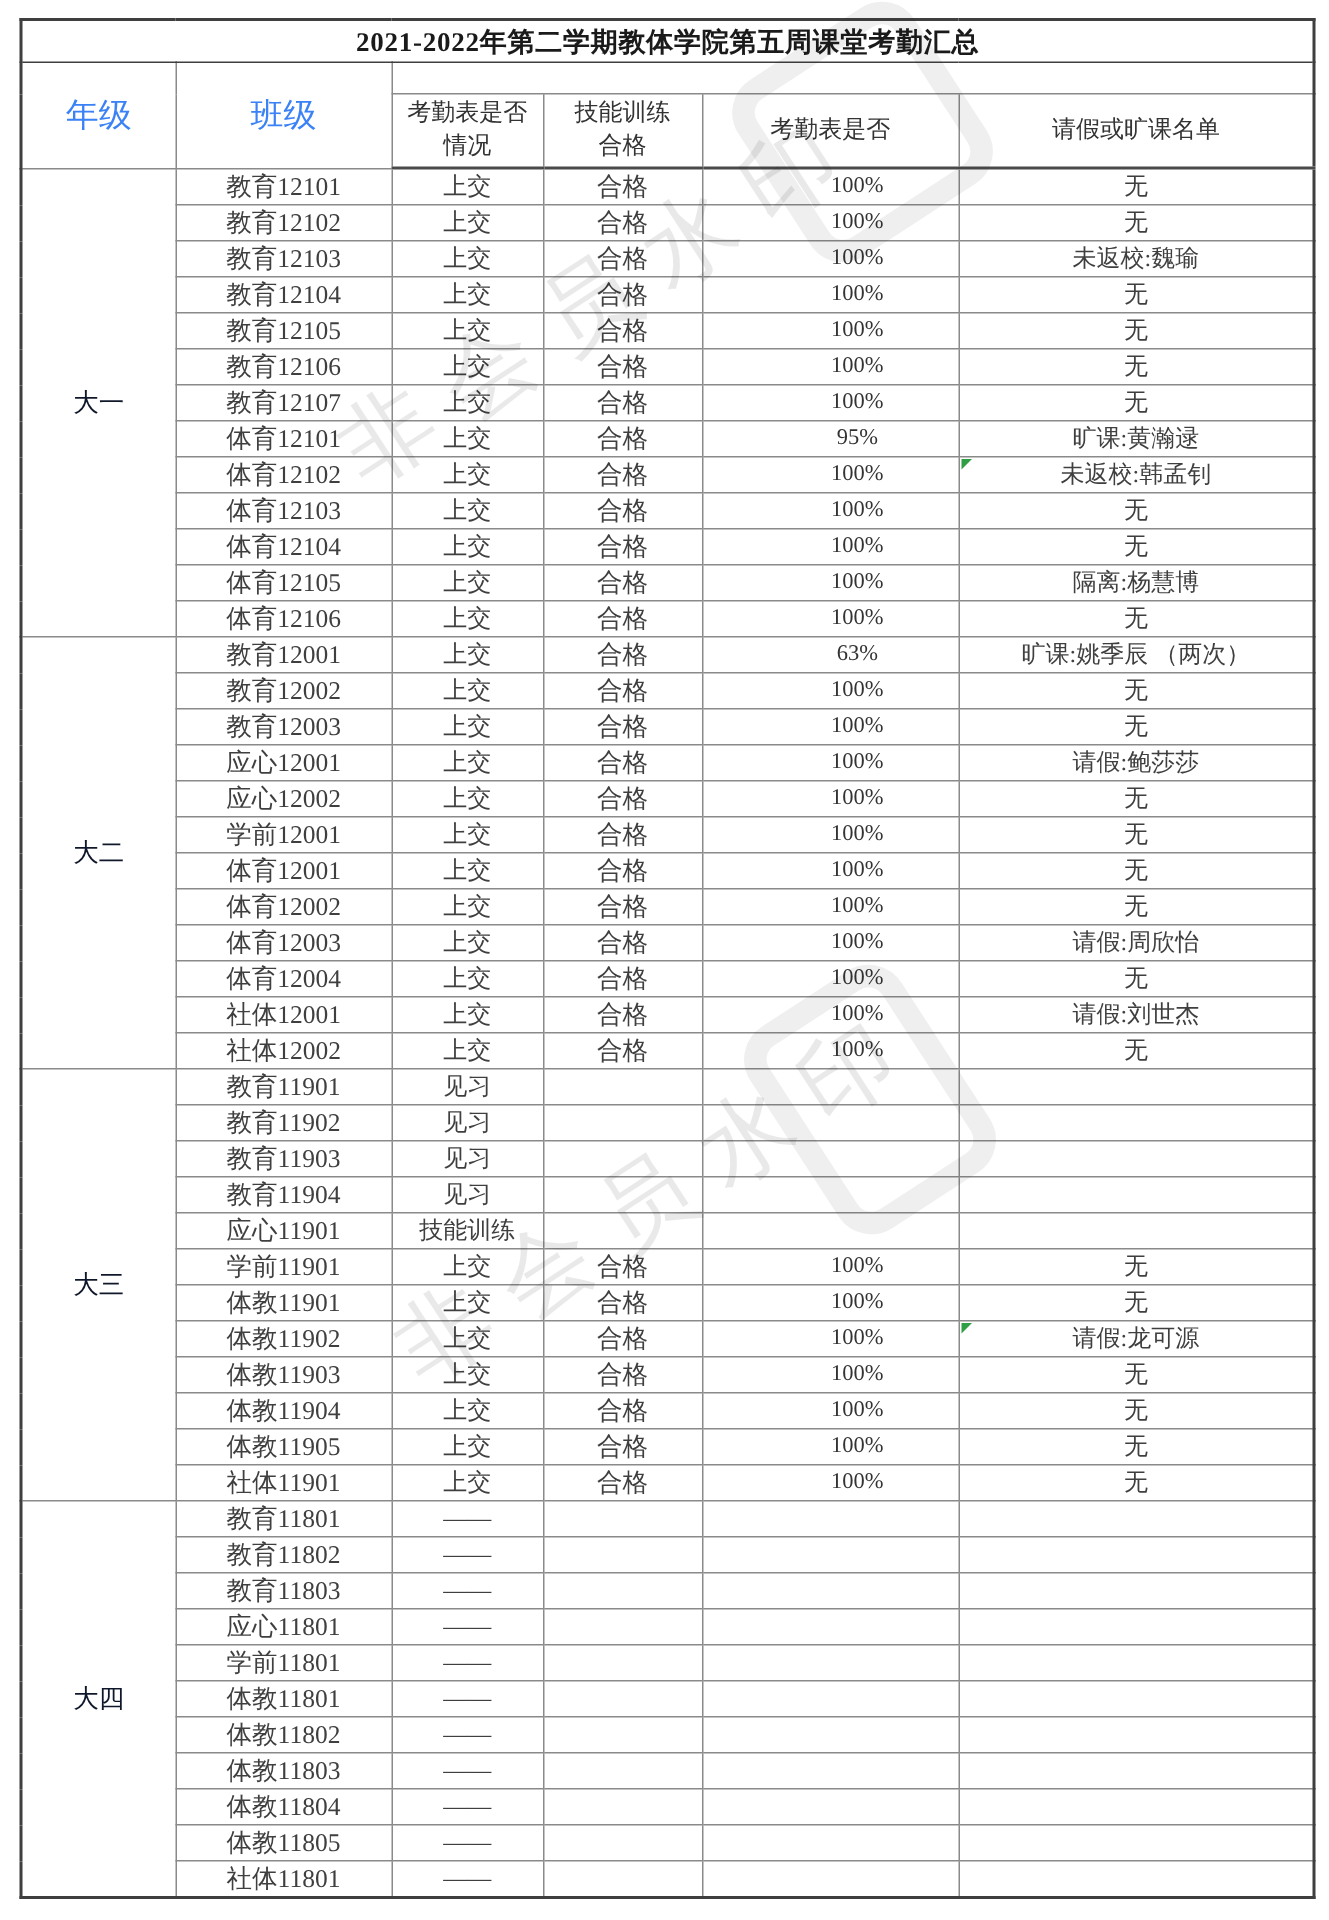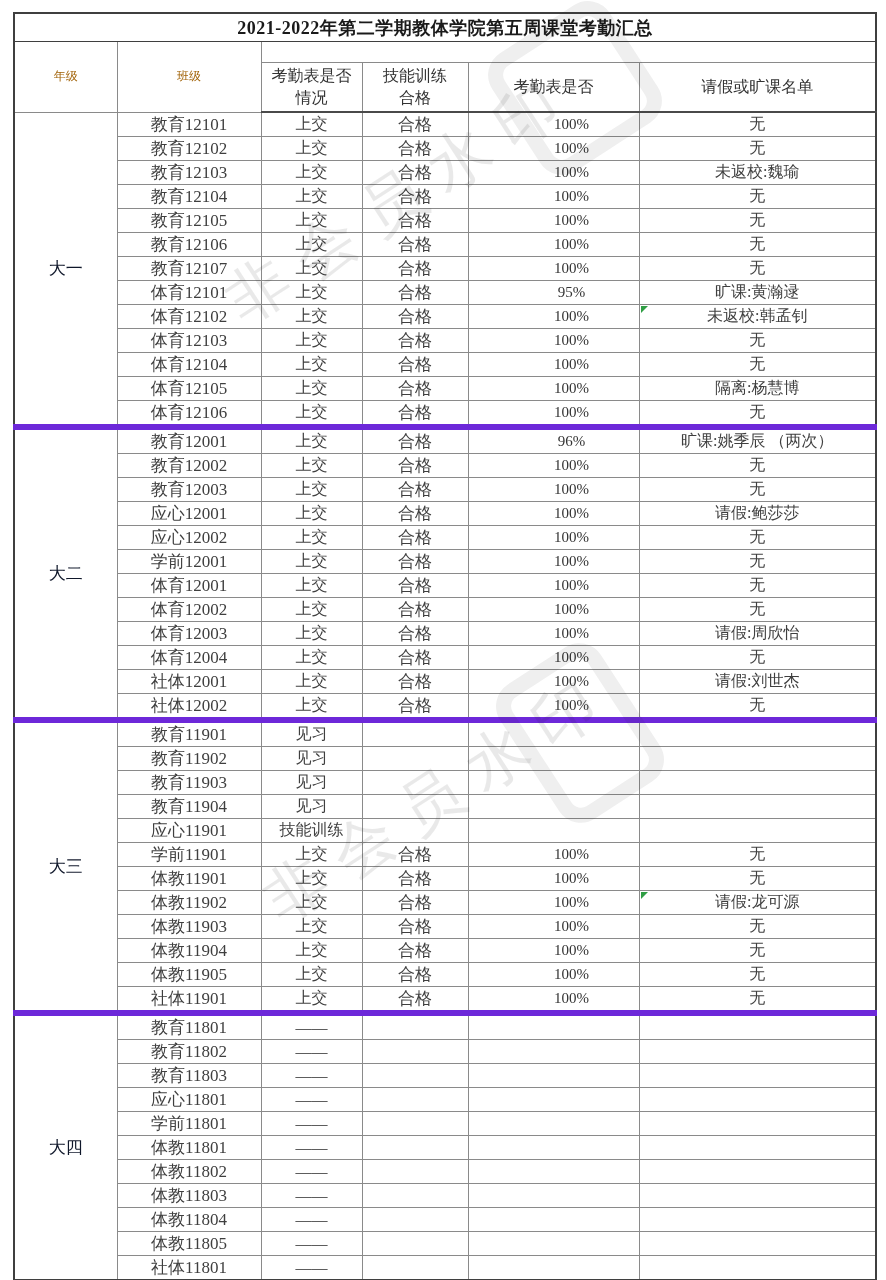--- a/index.html
+++ b/index.html
@@ -18,36 +18,36 @@
   th,td{
     border:1px solid #8a8a8a;padding:0;margin:0;
     text-align:center;vertical-align:middle;
     overflow:hidden;white-space:nowrap;
     font-weight:normal;
   }
   tr.title-row th{
     height:27px;font-weight:bold;font-size:18px;color:#1a1a1a;
     border-bottom:1px solid #3f3f3f;letter-spacing:0.5px;
   }
-  tr.strip-row th{height:20px;font-size:12px;color:#a16207;}
+  tr.strip-row th{height:20px;font-size:22px;color:#3b82f6;}
   tr.labels-row th{
     height:48px;font-size:16px;color:#333;line-height:1.35;
     border-bottom:2px solid #4a4a4a;
   }
   tbody tr{height:24px;}
   tbody td{font-size:17px;color:#3f3f3f;}
   td.grade-cell{font-size:17px;color:#0f172a;}
   td.c-percent{
     font-size:15px;color:#333;
     font-family:"Liberation Serif","DejaVu Serif",serif;
     padding-left:36px;
   }
   td.c-paper{font-size:16px;}
   td.c-names{position:relative;font-size:16px;}
-  tr.group-start td{border-top:6px solid #6d28d9;}
+  tr.group-start td{border-top:1px solid #6d28d9;}
 
   .cmark{
     position:absolute;left:1px;top:1px;width:0;height:0;
     border-top:7px solid #2f9e44;border-right:7px solid transparent;
   }
 
   
   .watermarks{position:absolute;left:0;top:0;width:886px;height:1280px;
     pointer-events:none;z-index:5;}
   .wm-text{
@@ -184,21 +184,21 @@
           <td class="c-paper">上交</td>
           <td class="c-qualified">合格</td>
           <td class="c-percent">100%</td>
           <td class="c-names">无</td>
         </tr>
         <tr class="group-start">
           <td rowspan="12" class="grade-cell">大二</td>
           <td class="c-cls">教育12001</td>
           <td class="c-paper">上交</td>
           <td class="c-qualified">合格</td>
-          <td class="c-percent">96%</td>
+          <td class="c-percent">63%</td>
           <td class="c-names">旷课:姚季辰 （两次）</td>
         </tr>
         <tr>
           <td class="c-cls">教育12002</td>
           <td class="c-paper">上交</td>
           <td class="c-qualified">合格</td>
           <td class="c-percent">100%</td>
           <td class="c-names">无</td>
         </tr>
         <tr>

